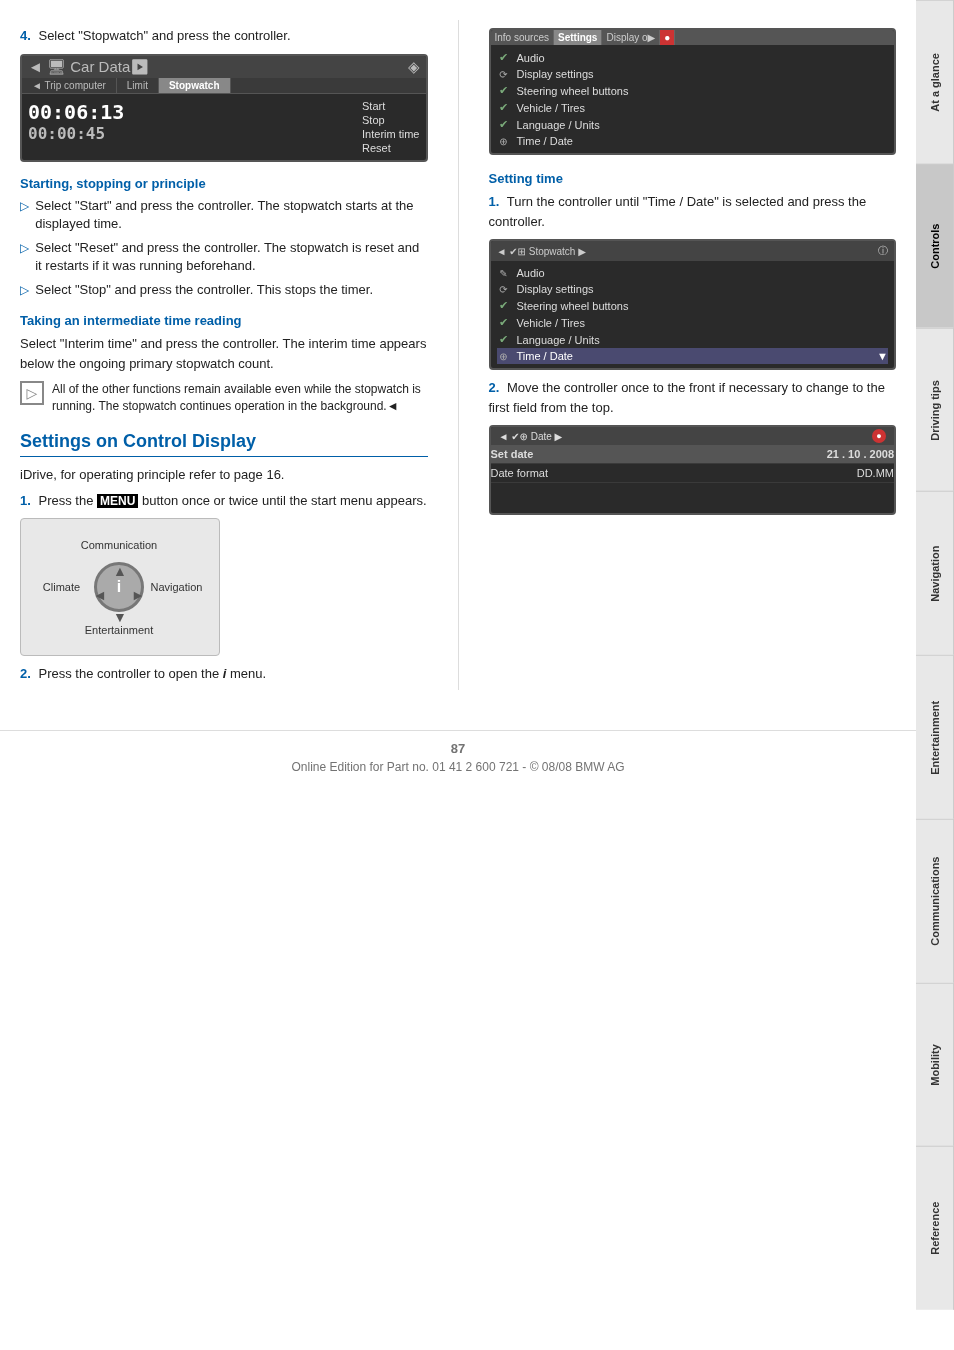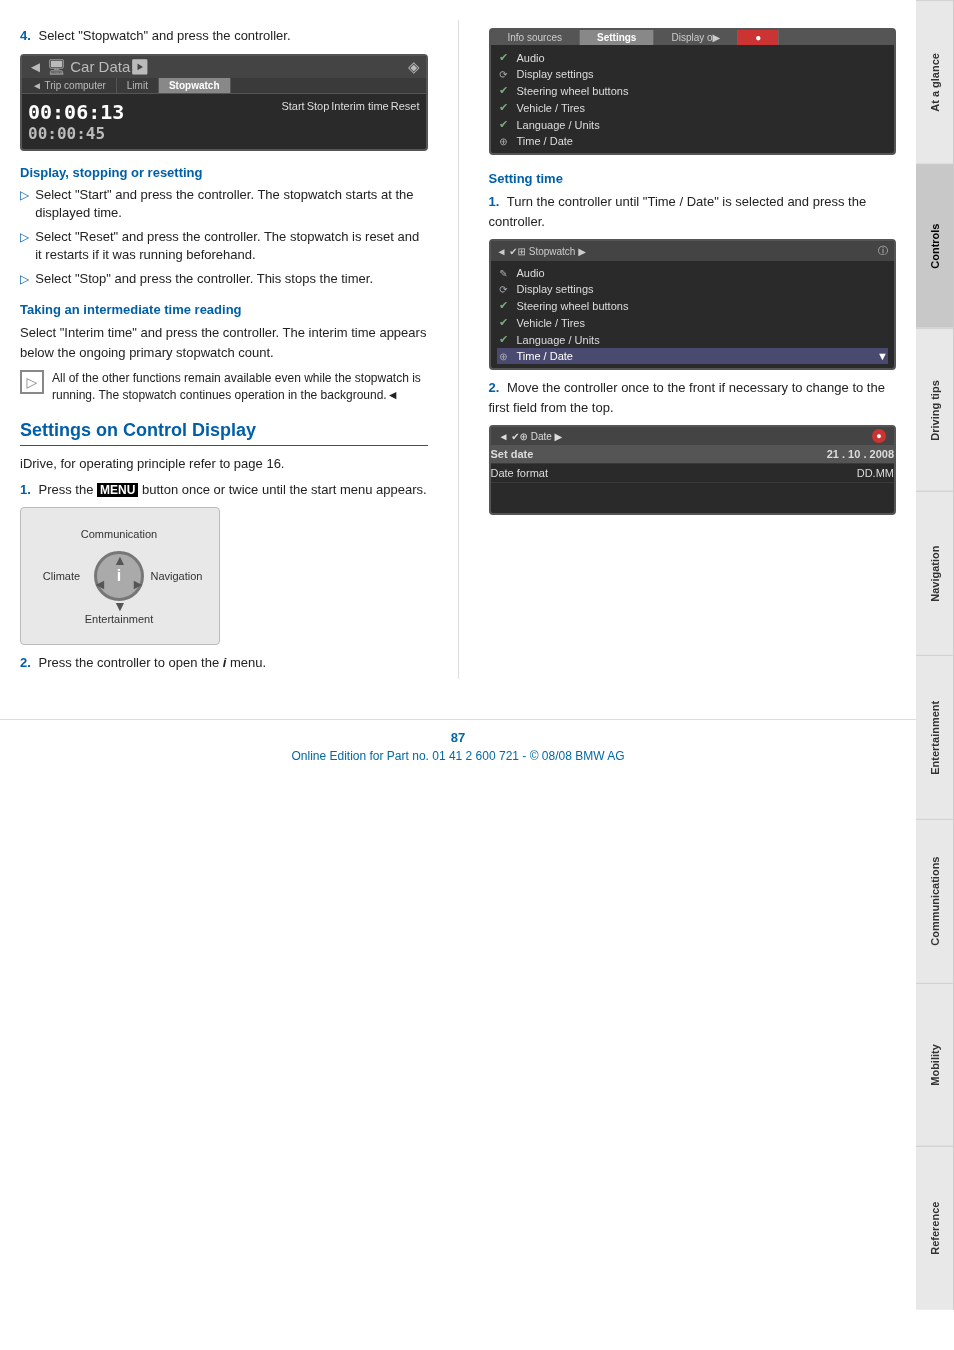--- a/index.html
+++ b/index.html
@@ -99,21 +99,21 @@
       align-items: center;
       justify-content: space-between;
       font-size: 10px;
       color: #ccc;
     }
     .device-screen .screen-tabs {
       display: flex;
       background: #555;
     }
     .device-screen .screen-tab {
-      padding: 2px 17px;
+      padding: 2px 4px;
       font-size: 10px;
       color: #ccc;
       border-right: 1px solid #666;
     }
     .device-screen .screen-tab.selected {
       background: #888;
       color: #fff;
       font-weight: bold;
     }
     .device-screen .screen-body {
@@ -187,21 +187,21 @@
     }
     .time-big {
       font-size: 20px;
       font-weight: bold;
       color: #fff;
       font-family: monospace;
       display: block;
     }
     .stopwatch-controls {
       display: flex;
-      flex-direction: row;
+      flex-direction: column;
       gap: 2px;
       font-size: 11px;
       color: #ddd;
       justify-content: center;
     }
 
     
     .bullet-list {
       list-style: none;
       padding: 0;
@@ -322,21 +322,21 @@
       color: #fff;
       padding: 0 3px;
       font-size: 12px;
     }
 
     
     .page-footer {
       text-align: center;
       padding: 10px 0;
       font-size: 12px;
-      color: #0369a1;
+      color: #737373;
       border-top: 1px solid #ddd;
       margin-top: 20px;
       margin-right: 38px;
     }
     .page-num {
       font-size: 13px;
       font-weight: bold;
       margin-bottom: 4px;
     }
 
@@ -403,21 +403,21 @@
         </div>
         <div class="stopwatch-controls">
           <span>Start</span>
           <span>Stop</span>
           <span>Interim time</span>
           <span>Reset</span>
         </div>
       </div>
     </div>
 
-    <div class="section-heading">Display, stopping or resetting</div>
+    <div class="section-heading">Starting, stopping or principle</div>
     <ul class="bullet-list">
       <li>
         <span class="bullet-arrow">▷</span>
         <span>Select "Start" and press the controller. The stopwatch starts at the displayed time.</span>
       </li>
       <li>
         <span class="bullet-arrow">▷</span>
         <span>Select "Reset" and press the controller. The stopwatch is reset and it restarts if it was running beforehand.</span>
       </li>
       <li>

